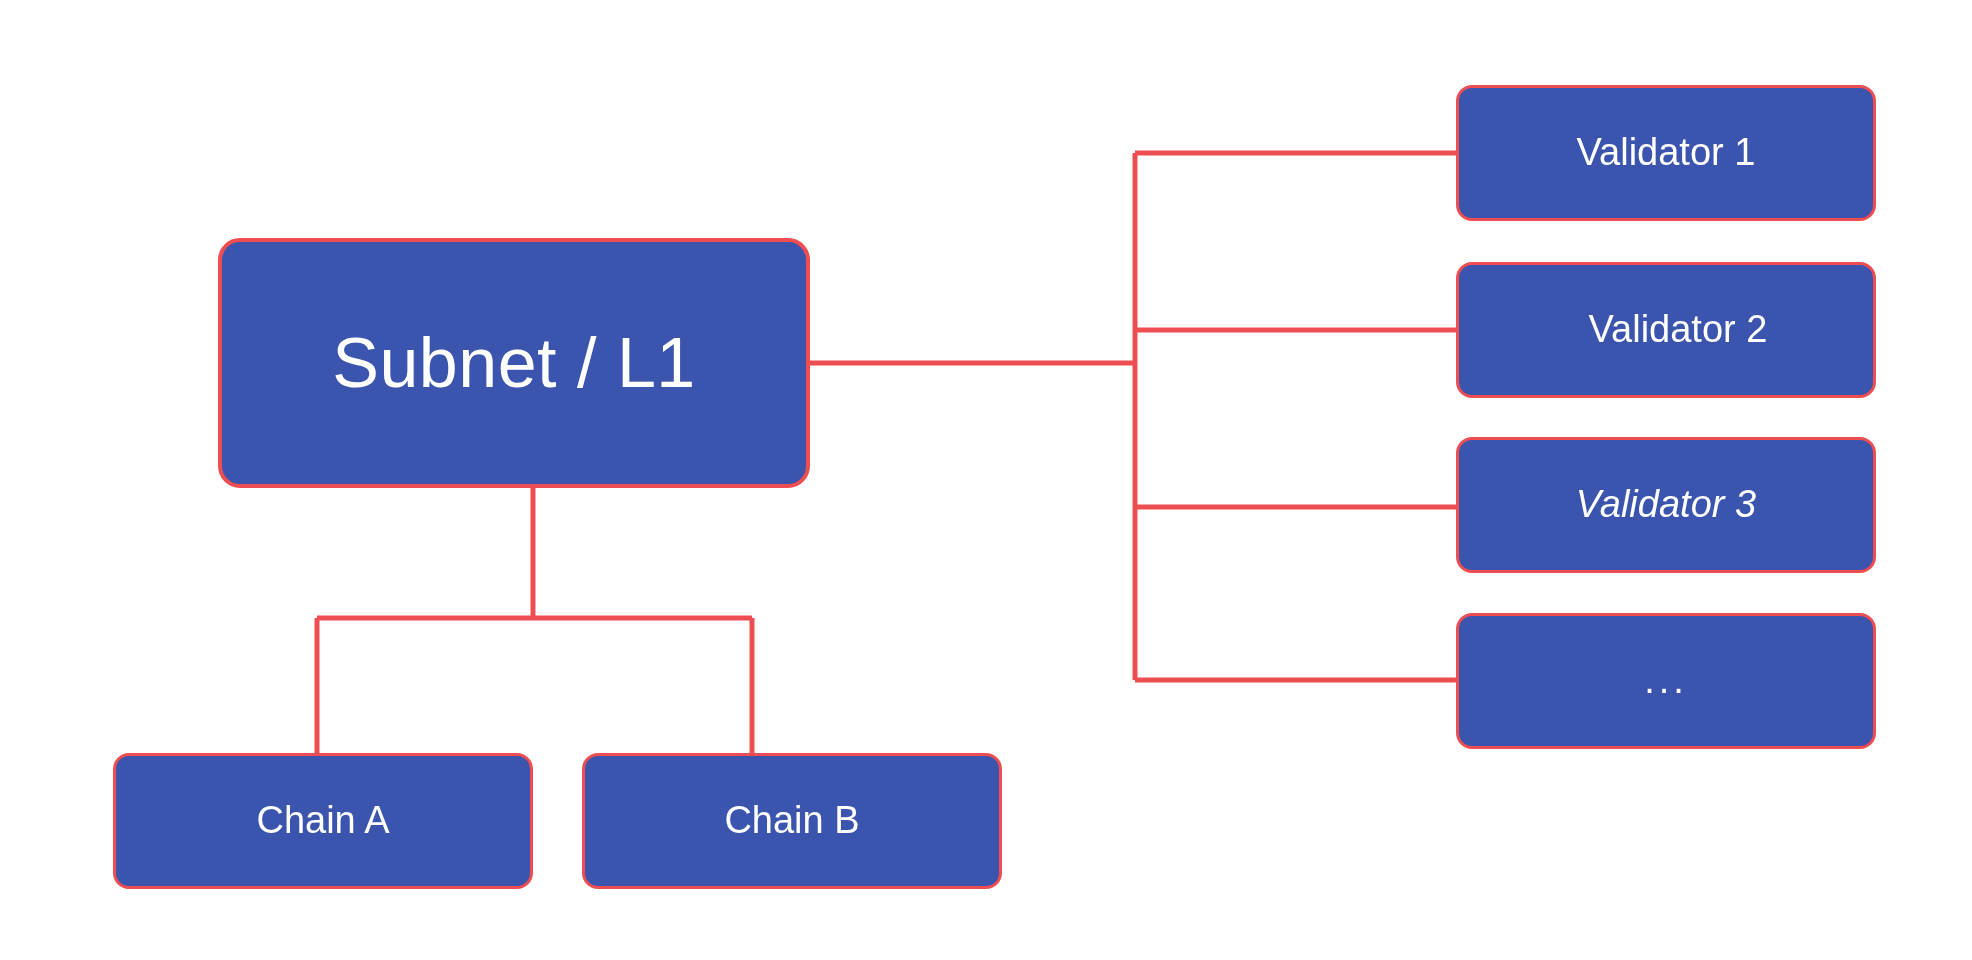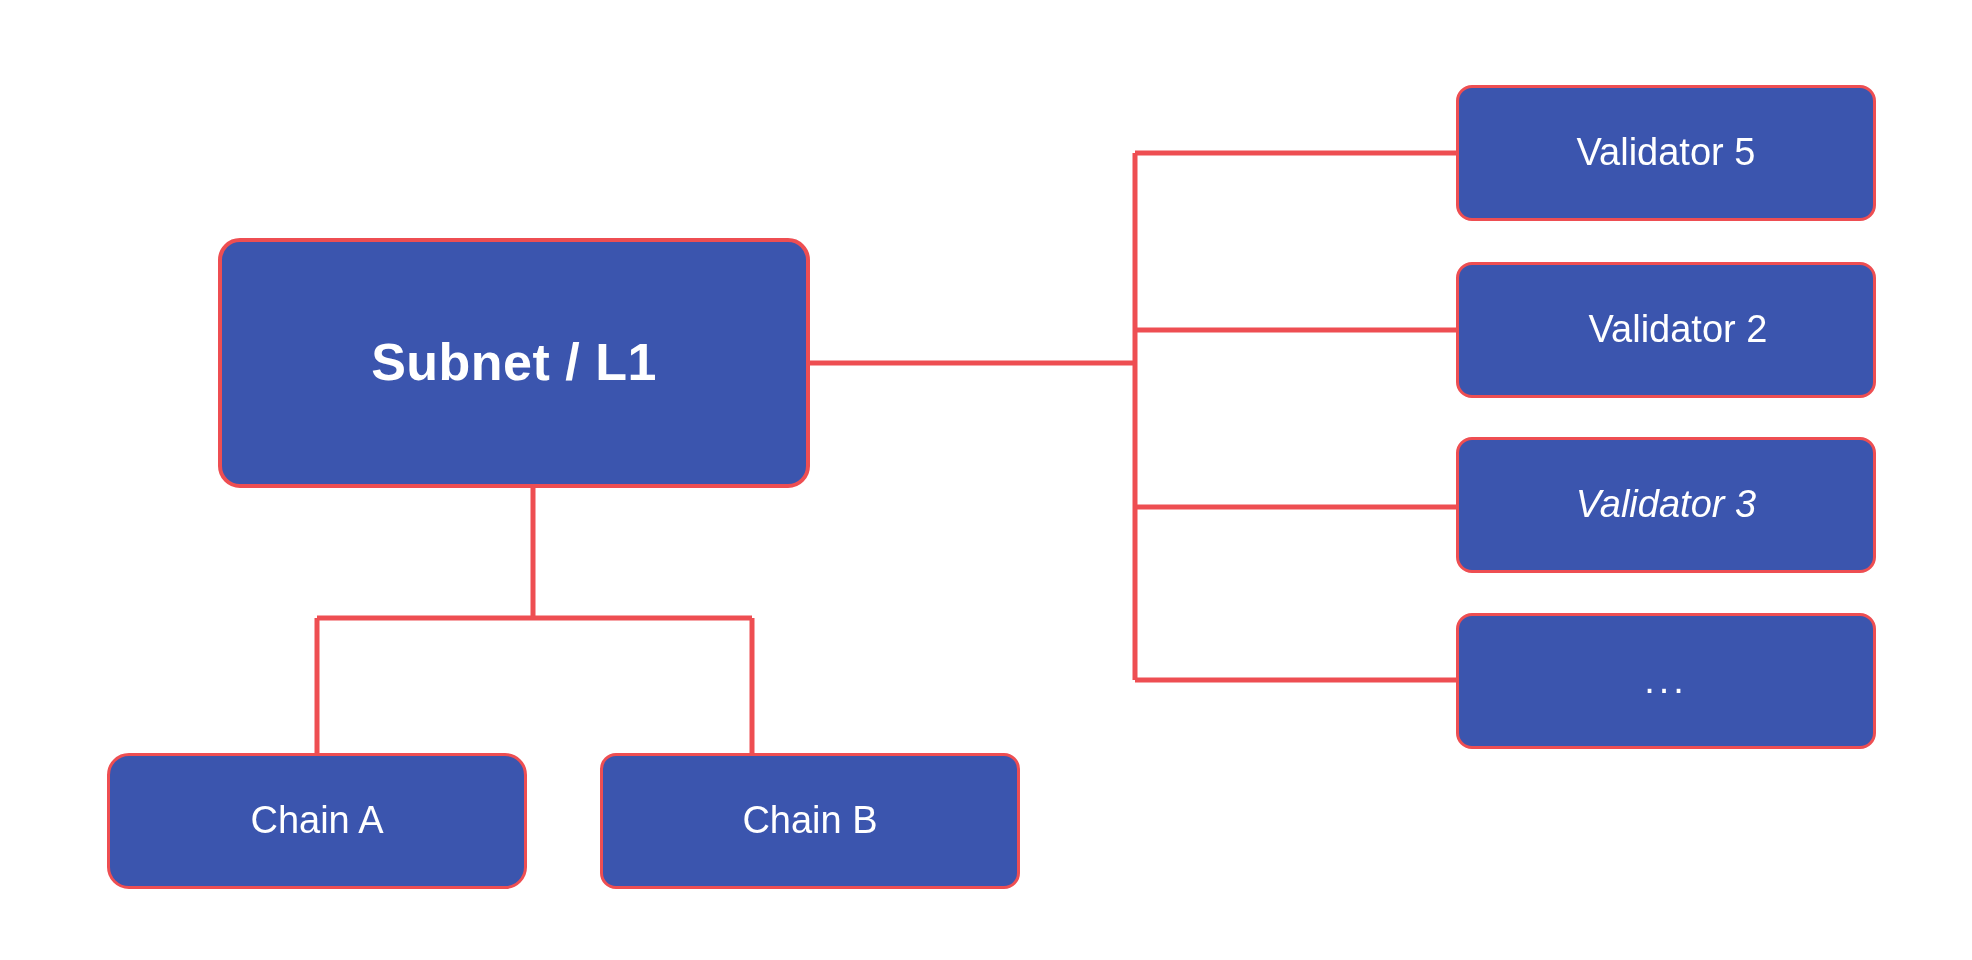--- a/index.html
+++ b/index.html
@@ -49,33 +49,33 @@
   
   #node-subnet {
     left: 218px;
     top: 238px;
     width: 592px;
     height: 250px;
     border-radius: 22px;
     border-width: 4px;
   }
   #node-subnet .node-label {
-    font-size: 52px;
-    font-weight: 700;
+    font-size: 70px;
+    font-weight: 400;
     letter-spacing: 0.5px;
   }
   
   .chain-node {
     width: 420px;
     height: 136px;
     top: 753px;
     border-radius: 16px;
   }
-  #node-chain-a { left: 107px; border-radius: 22px; }
-  #node-chain-b { left: 600px; }
+  #node-chain-a { left: 113px; }
+  #node-chain-b { left: 582px; }
   .chain-node .node-label {
     font-size: 38px;
     font-weight: 400;
   }
   
   .validator-node {
     left: 1456px;
     width: 420px;
     height: 136px;
     border-radius: 16px;
@@ -129,21 +129,21 @@
 
   <div class="node chain-node" id="node-chain-a">
     <span class="node-label">Chain A</span>
   </div>
 
   <div class="node chain-node" id="node-chain-b">
     <span class="node-label">Chain B</span>
   </div>
 
   <div class="node validator-node" id="node-validator-1">
-    <span class="node-label">Validator 5</span>
+    <span class="node-label">Validator 1</span>
   </div>
 
   <div class="node validator-node" id="node-validator-2">
     <span class="node-label">Validator 2</span>
   </div>
 
   <div class="node validator-node" id="node-validator-3">
     <span class="node-label">Validator 3</span>
   </div>
 

